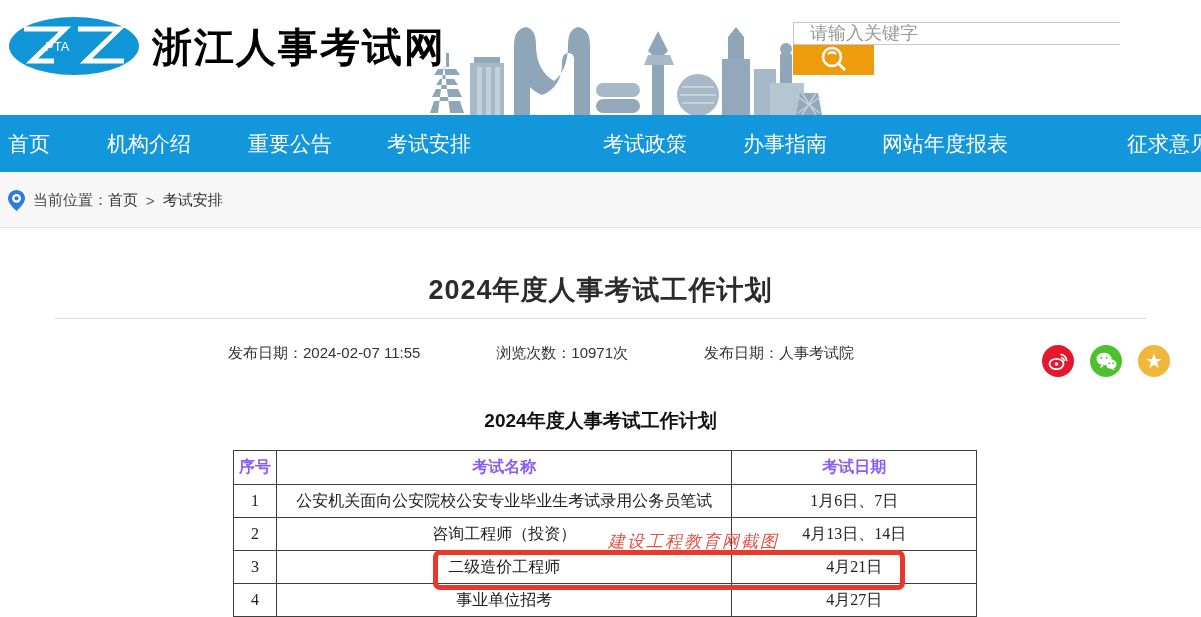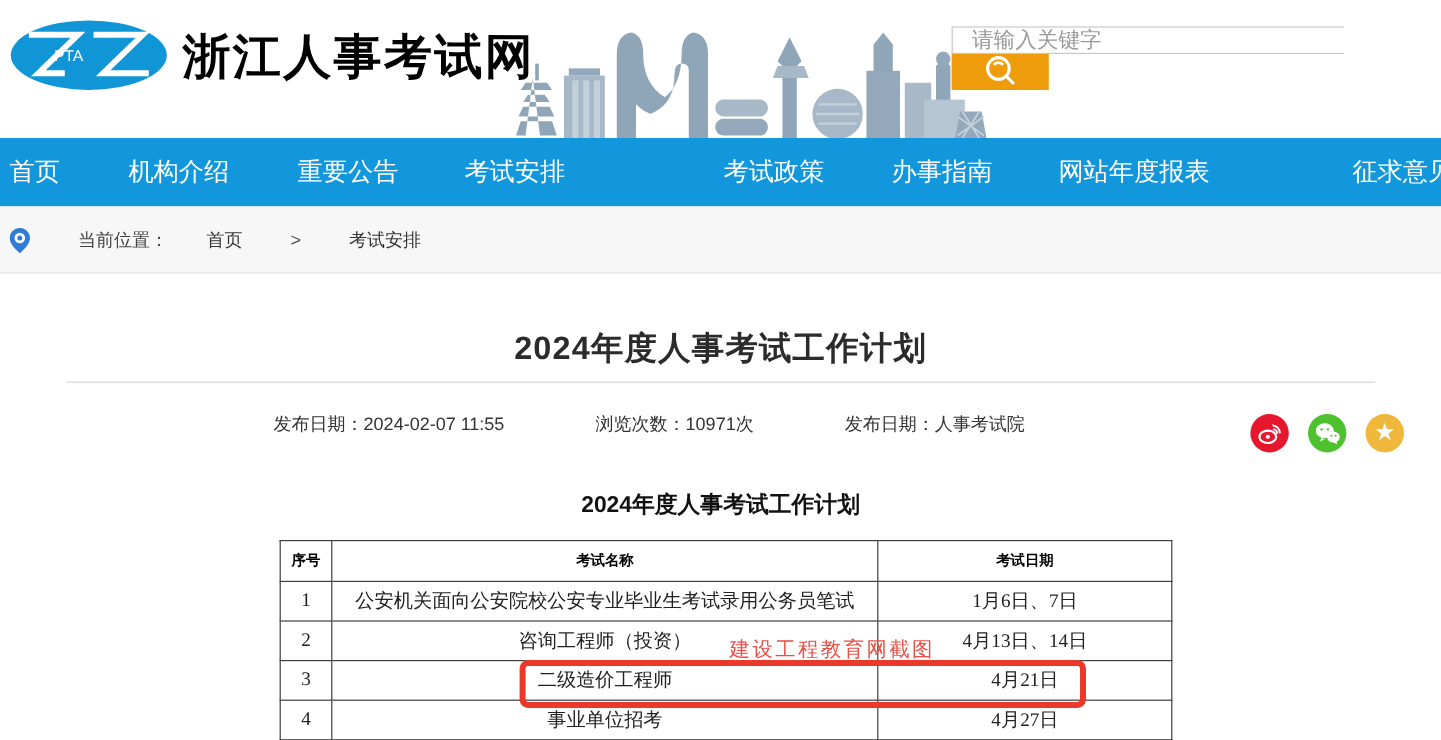--- a/index.html
+++ b/index.html
@@ -30,21 +30,21 @@
 
   
   .nav { position:absolute; left:0; top:115px; width:1201px; height:57px; background:#1297DC; overflow:hidden; }
   .nav-item { position:absolute; top:0; height:57px; line-height:57px; color:#fff;
               font-size:21px; white-space:nowrap; cursor:pointer; }
 
   
   .crumbbar { position:absolute; left:0; top:172px; width:1201px; height:56px; background:#f7f7f7;
               border-bottom:1px solid #e2e2e2; }
   .crumb-inner { position:absolute; left:8px; top:0; height:56px; display:flex; align-items:center;
-                 font-size:15px; color:#444;gap:32px; }
+                 font-size:15px; color:#444; }
   .crumb-inner .pin { margin-right:8px; }
   .crumb-link { color:#333; cursor:pointer; }
   .crumb-sep { margin:0 8px; color:#555; }
 
   
   .article-title { position:absolute; left:0; top:272px; width:1201px; text-align:center;
                    font-size:27px; font-weight:600; color:#2b2b2b; letter-spacing:1px; }
   .divider { position:absolute; left:55px; top:318px; width:1091px; height:0; border-top:1px solid #d8d8d8; }
   .meta { position:absolute; left:228px; top:344px; display:flex; gap:76px; font-size:15px; color:#333; }
   .share { position:absolute; left:1042px; top:345px; display:flex; gap:16px; }
@@ -54,28 +54,28 @@
   .share-wechat { background:#4EC22E; }
   .share-qzone { background:#F0B73D; color:#fff; font-size:20px; line-height:1; }
 
   
   .table-title { position:absolute; left:0; top:408px; width:1201px; text-align:center;
                  font-size:19px; font-weight:bold; color:#111; }
   table.plan { position:absolute; left:233px; top:450px; width:744px; border-collapse:collapse;
                font-family:"Liberation Serif","DejaVu Serif",serif; font-size:16px; color:#222; }
   table.plan th, table.plan td { border:1px solid #3f3f3f; text-align:center; padding:0 4px; }
   table.plan th { height:34px; font-family:"Liberation Sans","DejaVu Sans",sans-serif;
-                  font-weight:bold; font-size:12px; color:#000000;margin-top:42px; }
+                  font-weight:bold; font-size:16px; color:#8b5cf6;margin-top:42px; }
   table.plan td { height:33px; }
   .col-no { width:43px; } .col-name { width:456px; } .col-date { width:245px; }
 
   .highlight-box { position:absolute; left:433px; top:550px; width:472px; height:40px;
                    border:5px solid #E8392B; border-radius:7px; pointer-events:none; }
   .watermark { position:absolute; left:608px; top:530px; font-size:17px; color:#E65045;
-               letter-spacing:2px; white-space:nowrap; pointer-events:none; }
+               letter-spacing:2px; white-space:nowrap; pointer-events:none;font-style:italic; }
 </style>
 </head>
 <body>
 
 <div class="page">
 
   <div class="cutbox b1"></div>
   <div class="cutbox b2"></div>
   <div class="cutbox b3"></div>
   <div class="cutbox b4"></div>

